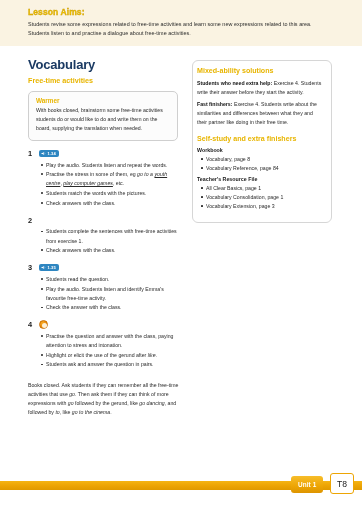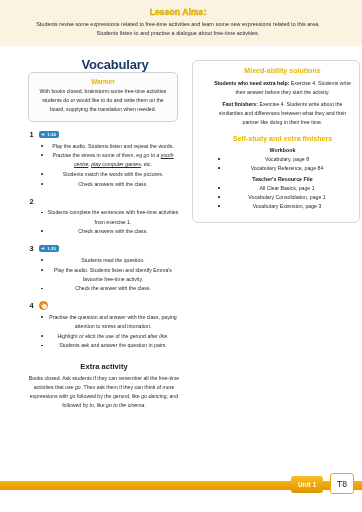--- a/index.html
+++ b/index.html
@@ -11,21 +11,20 @@
     font-family: "Liberation Sans", sans-serif;
     overflow: hidden;
     position: relative;
   }
 
   .page {
     position: relative;
     width: 362px;
     height: 512px;
     background: #ffffff;
-    text-align: center;
   }
 
   
   .aims-band {
     position: absolute;
     left: 0; top: 0;
     width: 362px;
     height: 46px;
     background: #faf3e2;
   }
@@ -54,21 +53,20 @@
     position: absolute;
     left: 28px; top: 58px;
     width: 152px;
   }
   .h-vocab {
     font-size: 13px;
     font-weight: bold;
     color: #1b3a63;
     letter-spacing: -0.2px;
     line-height: 1.1;
-    margin-left: 22px;
   }
   .h-sub {
     font-size: 7.2px;
     font-weight: bold;
     color: #e8b500;
     margin-top: 4px;
     margin-bottom: 6px;
   }
 
   
@@ -178,25 +176,25 @@
   .extra-body {
     font-size: 5.2px;
     color: #2b2b2b;
     line-height: 1.78;
   }
 
   
   .right-panel {
     position: absolute;
     left: 192px; top: 60px;
-    width: 168px;
+    width: 140px;
     border: 0.7px solid #d6d6d6;
     border-radius: 6px;
     background: #ffffff;
-    padding: 6px 8px 8px 21px;
+    padding: 6px 8px 8px 4px;
   }
   .rp-title {
     font-size: 7.1px;
     font-weight: bold;
     color: #e8b500;
     margin-bottom: 4px;
   }
   .rp-title.second { margin-top: 8px; }
   .rp-para {
     font-size: 5.2px;
@@ -285,20 +283,21 @@
     <div class="aims-inner">
       <div class="aims-title">Lesson Aims:</div>
       <div class="aims-line">Students revise some expressions related to free-time activities and learn some new expressions related to this area.</div>
       <div class="aims-line">Students listen to and practise a dialogue about free-time activities.</div>
     </div>
   </div>
 
   <div class="left-col">
 
     <div class="h-vocab">Vocabulary</div>
+    <div class="h-sub">Free-time activities</div>
 
     <div class="warmer">
       <div class="warmer-title">Warmer</div>
       <div class="warmer-body">With books closed, brainstorm some free-time activities students do or would like to do and write them on the board, supplying the translation when needed.</div>
     </div>
 
     <div class="exercise">
       <div class="ex-head">
         <span class="ex-num">1</span>
         <span class="audio-badge">
@@ -351,21 +350,20 @@
         <span class="pair-icon"></span>
       </div>
       <ul class="bul">
         <li>Practise the question and answer with the class, paying attention to stress and intonation.</li>
         <li>Highlight or elicit the use of the gerund after <span class="it">like</span>.</li>
         <li>Students ask and answer the question in pairs.</li>
       </ul>
     </div>
 
     <div class="extra">
-      <div class="extra-title">Extra activity</div>
       <div class="extra-body">Books closed. Ask students if they can remember all the free-time activities that use <span class="it">go</span>. Then ask them if they can think of more expressions with <span class="it">go</span> followed by the gerund, like <span class="it">go dancing</span>, and followed by <span class="it">to</span>, like <span class="it">go to the cinema</span>.</div>
     </div>
 
   </div>
 
   <div class="right-panel">
 
     <div class="rp-title">Mixed-ability solutions</div>
 
     <div class="rp-para">

